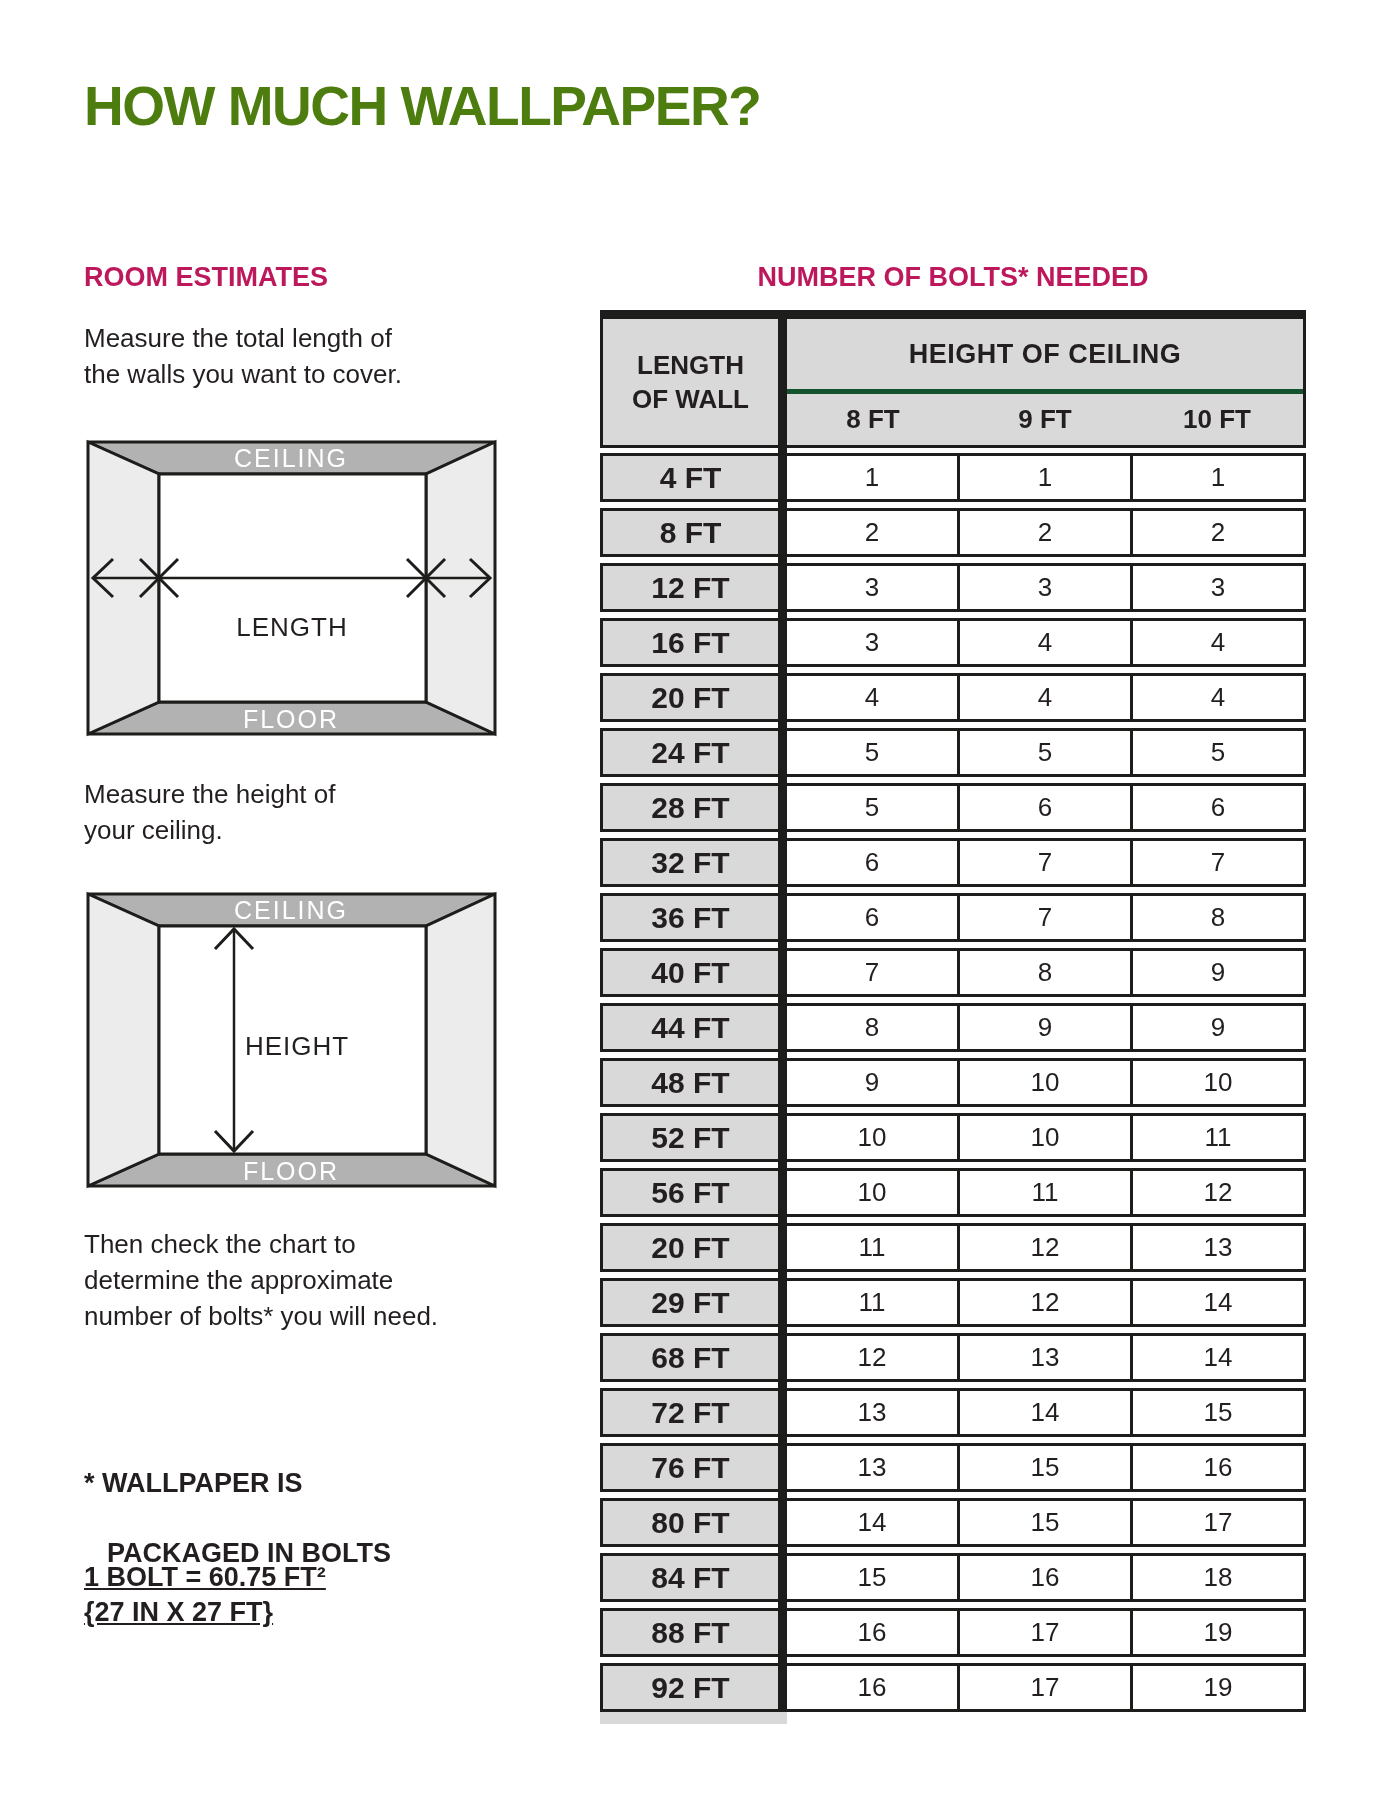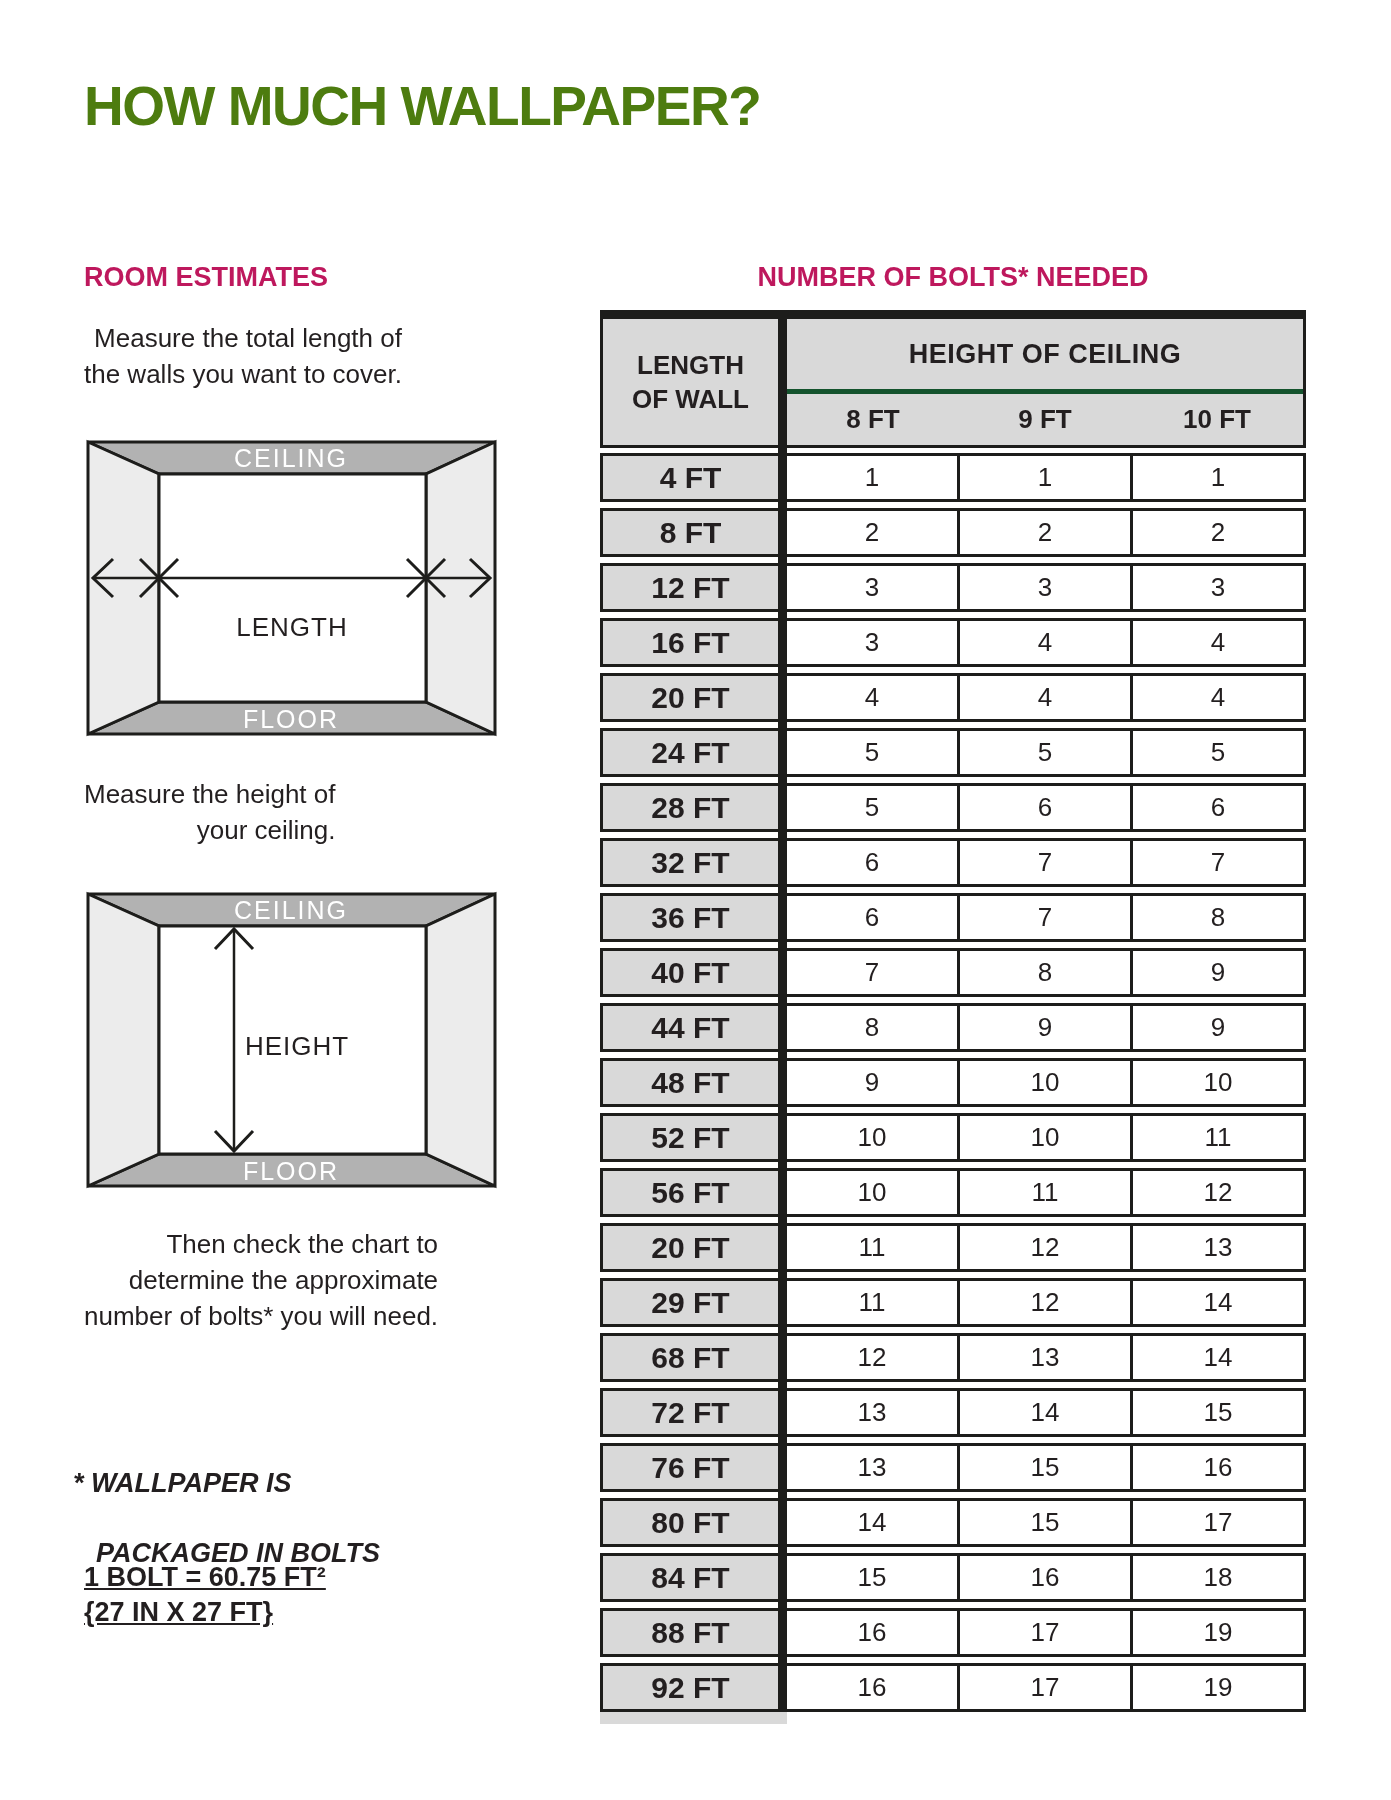--- a/index.html
+++ b/index.html
@@ -6,21 +6,21 @@
   .page{
     position:relative;width:1391px;height:1800px;background:#ffffff;
     font-family:"Liberation Sans", sans-serif;color:#231f20;overflow:hidden;
   }
   .abs{position:absolute;}
   .page-title{
     left:84px;top:74px;font-size:55px;font-weight:bold;color:#4d7c0f;
     letter-spacing:-1.5px;white-space:nowrap;
   }
   .section-heading{font-size:27px;font-weight:bold;color:#be185d;white-space:nowrap;}
-  .body-text{font-size:26px;line-height:36px;white-space:pre-line;text-align:right;}
+  .body-text{font-size:26px;line-height:36px;white-space:pre-line;}
   .bold-note{font-size:27px;font-weight:bold;line-height:35px;white-space:pre-line;}
   .indent2{padding-left:23px;}
 
   
   .bolt-table{left:600px;top:310px;width:706px;}
   .t-topborder{height:9px;background:#1d1d1b;}
   .t-sepbar{position:absolute;left:178px;top:0;width:9px;height:1402px;background:#1d1d1b;}
   .t-header{
     display:flex;background:#d9d9d9;height:129px;box-sizing:border-box;
     border-left:3px solid #1d1d1b;border-right:3px solid #1d1d1b;border-bottom:3px solid #1d1d1b;
@@ -105,21 +105,21 @@
     <polyline points="131,241 150,261 169,241" fill="none" stroke="#1d1d1b" stroke-width="3"></polyline>
     <text x="207" y="29" text-anchor="middle" class="svg-room-label">CEILING</text>
     <text x="213" y="165" text-anchor="middle" class="svg-measure-label">HEIGHT</text>
     <text x="207" y="290" text-anchor="middle" class="svg-room-label">FLOOR</text>
   </svg>
 
   <div class="abs body-text" style="left:84px;top:1226px;">Then check the chart to
 determine the approximate
 number of bolts* you will need.</div>
 
-  <div class="abs bold-note" style="left:73px;top:1431px;font-style:italic;">
+  <div class="abs bold-note" style="left:84px;top:1431px;">
     <div>* WALLPAPER IS</div>
     <div class="indent2">PACKAGED IN BOLTS</div>
   </div>
 
   <div class="abs bold-note" style="left:84px;top:1560px;text-decoration:underline;">1 BOLT = 60.75 FT²
 {27 IN X 27 FT}</div>
 
   <div class="abs section-heading" style="left:600px;top:262px;width:706px;text-align:center;">NUMBER OF BOLTS* NEEDED</div>
 
   <div class="abs bolt-table">

